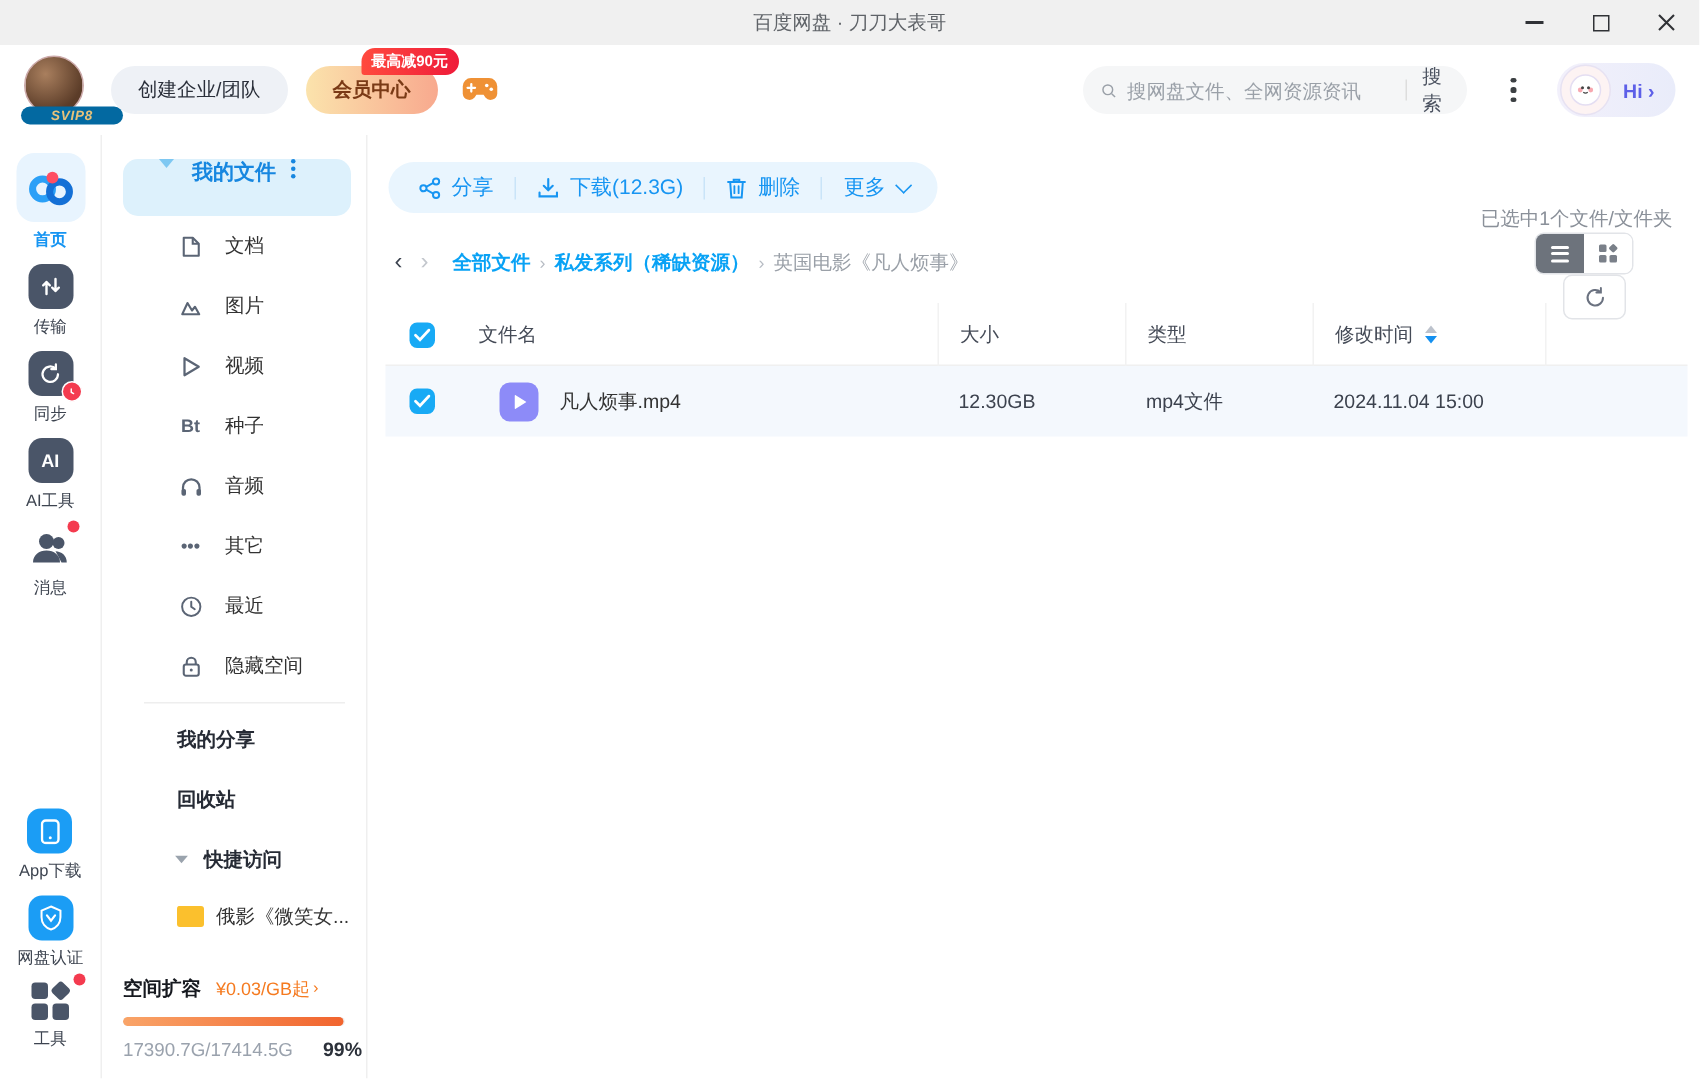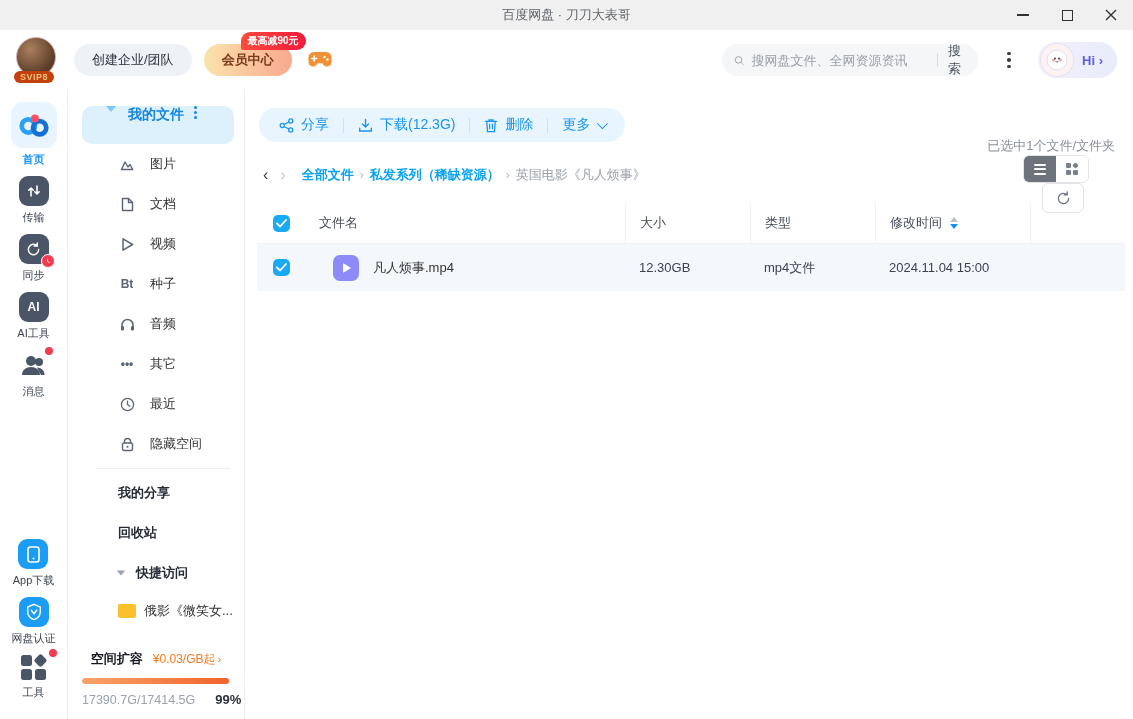--- a/index.html
+++ b/index.html
@@ -11,21 +11,21 @@
   .titlebar-text { font-size:13px; color:#5f6368; }
   .win-controls { position:absolute; right:0; top:0; height:30px; display:flex; }
   .win-btn { width:44px; height:30px; display:flex; align-items:center; justify-content:center; color:#303236; cursor:pointer; }
   .ic-min { width:12px; height:2px; background:#303236; display:block; }
   .ic-max { width:11px; height:11px; border:1.5px solid #303236; display:block; }
 
   
   .header { height:60px; background:#fff; display:flex; align-items:center; padding:0 16px; }
   .user-avatar-wrap { position:relative; width:42px; height:46px; margin-right:16px; }
   .user-avatar { width:40px; height:40px; border-radius:50%; background:radial-gradient(circle at 35% 30%, #a97f5e, #5b3c28 70%); border:1px solid #caa; }
-  .svip-badge { position:absolute; bottom:0; left:-2px; background:#c2410c; color:#e8c27a; font-size:9px; font-weight:bold; padding:1px 6px; border-radius:7px; letter-spacing:.5px; }
+  .svip-badge { position:absolute; bottom:0; left:-2px; background:#0369a1; color:#e8c27a; font-size:9px; font-weight:bold; font-style:italic; padding:1px 20px; border-radius:7px; letter-spacing:.5px; }
   .pill-btn { height:32px; border-radius:16px; display:flex; align-items:center; padding:0 18px; font-size:13px; cursor:pointer; }
   .create-team { background:#eef1f6; color:#2a2f3a; margin-right:12px; }
   .member-center { background:linear-gradient(90deg,#fbe3ac,#f8a98e); color:#7a3a16; font-weight:bold; position:relative; }
   .member-badge { position:absolute; top:-12px; right:-14px; background:linear-gradient(90deg,#ff4a3e,#ef1b3a); color:#fff; font-size:10px; padding:2px 7px; border-radius:9px 9px 9px 2px; white-space:nowrap; }
   .game-icon { margin-left:16px; cursor:pointer; display:flex; }
   .header-right { margin-left:auto; display:flex; align-items:center; }
   .search-box { width:256px; height:32px; background:#f5f6f7; border-radius:16px; display:flex; align-items:center; padding:0 12px; }
   .search-box input { border:none; background:transparent; outline:none; flex:1; font-size:13px; color:#333; font-family:inherit; margin-left:7px; }
   .search-box input::placeholder { color:#9aa0a8; }
   .search-divider { width:1px; height:14px; background:#ddd; margin:0 10px; }
@@ -69,21 +69,21 @@
   .tree-link { height:40px; display:flex; align-items:center; padding-left:36px; font-size:13px; color:#262b35; font-weight:bold; cursor:pointer; }
   .tree-quick { height:40px; display:flex; align-items:center; padding-left:24px; cursor:pointer; }
   .tree-quick .caret-down { border-top-color:#9aa3ad; transform:scale(.85); }
   .tree-quick span { font-size:13px; color:#262b35; font-weight:bold; margin-left:10px; }
   .tree-folder { height:36px; display:flex; align-items:center; padding-left:28px; cursor:pointer; }
   .folder-ic { width:18px; height:14px; background:#fbc02d; border-radius:2px; position:relative; }
   .folder-ic:before { content:""; position:absolute; top:-3px; left:0; width:8px; height:4px; background:#fbc02d; border-radius:2px 2px 0 0; }
   .tree-folder span { font-size:13px; color:#333; margin-left:8px; white-space:nowrap; overflow:hidden; text-overflow:ellipsis; max-width:110px; }
 
   .storage { margin-top:auto; padding-right:4px; }
-  .storage-top { display:flex; align-items:center;justify-content:center; }
+  .storage-top { display:flex; align-items:center; }
   .storage-title { font-size:13px; font-weight:bold; color:#16191f; }
   .storage-price { font-size:12px; color:#f57a1f; margin-left:10px; cursor:pointer; }
   .storage-arrow { color:#f57a1f; font-size:11px; margin-left:2px; }
   .progress-track { height:6px; background:#f0f0f0; border-radius:3px; margin:10px 0 8px; overflow:hidden; }
   .progress-fill { height:100%; border-radius:3px; background:linear-gradient(90deg,#f9a468,#f1642e); }
   .storage-usage { font-size:12.5px; color:#9aa2ad; }
   .storage-usage b { color:#2c313a; font-size:13px;padding-left:20px; }
 
   
   .main { flex:1; padding:18px 8px 0 12px; overflow:hidden; }
@@ -287,34 +287,34 @@
       <span class="tree-root-label">我的文件</span>
       <span class="tree-kebab">
           <i></i>
           <i></i>
           <i></i>
         </span>
     </div>
 
     <div class="tree-item">
       <span class="t-ic">
-          <svg width="16" height="13" viewBox="0 0 16 13">
-            <path d="M2.5 11.5L6 4l3 5 2-2.5 2.8 5z" fill="none" stroke="#5b6575" stroke-width="1.4" stroke-linejoin="round"></path>
-          </svg>
-        </span>
-      <span class="t-label">图片</span>
-    </div>
-    <div class="tree-item">
-      <span class="t-ic">
           <svg width="13" height="15" viewBox="0 0 13 15">
             <path d="M1.5 1.5h6l4 4v8h-10z" fill="none" stroke="#5b6575" stroke-width="1.4" stroke-linejoin="round"></path>
             <path d="M7.5 1.5v4h4" fill="none" stroke="#5b6575" stroke-width="1.4"></path>
           </svg>
         </span>
       <span class="t-label">文档</span>
+    </div>
+    <div class="tree-item">
+      <span class="t-ic">
+          <svg width="16" height="13" viewBox="0 0 16 13">
+            <path d="M2.5 11.5L6 4l3 5 2-2.5 2.8 5z" fill="none" stroke="#5b6575" stroke-width="1.4" stroke-linejoin="round"></path>
+          </svg>
+        </span>
+      <span class="t-label">图片</span>
     </div>
     <div class="tree-item">
       <span class="t-ic">
           <svg width="13" height="15" viewBox="0 0 13 15">
             <path d="M2 1.8v11.4L11.5 7.5z" fill="none" stroke="#5b6575" stroke-width="1.5" stroke-linejoin="round"></path>
           </svg>
         </span>
       <span class="t-label">视频</span>
     </div>
     <div class="tree-item">

